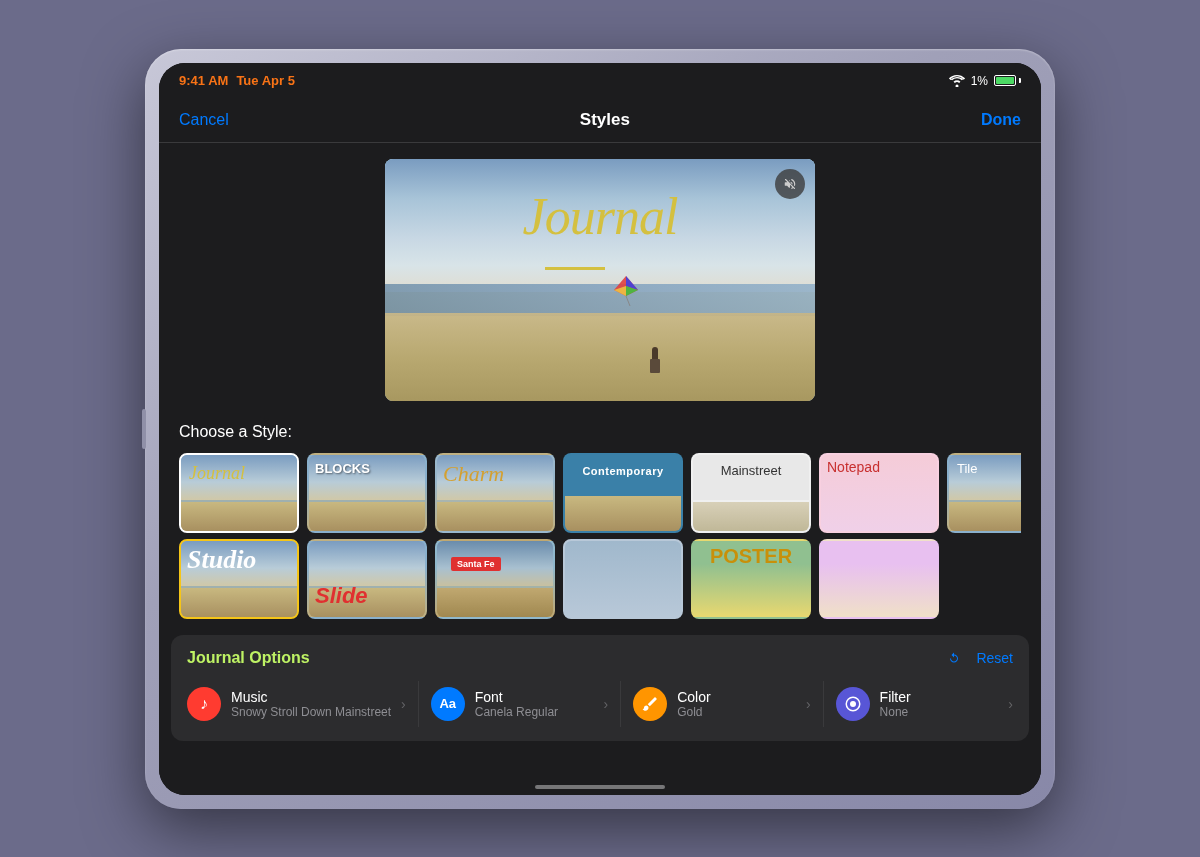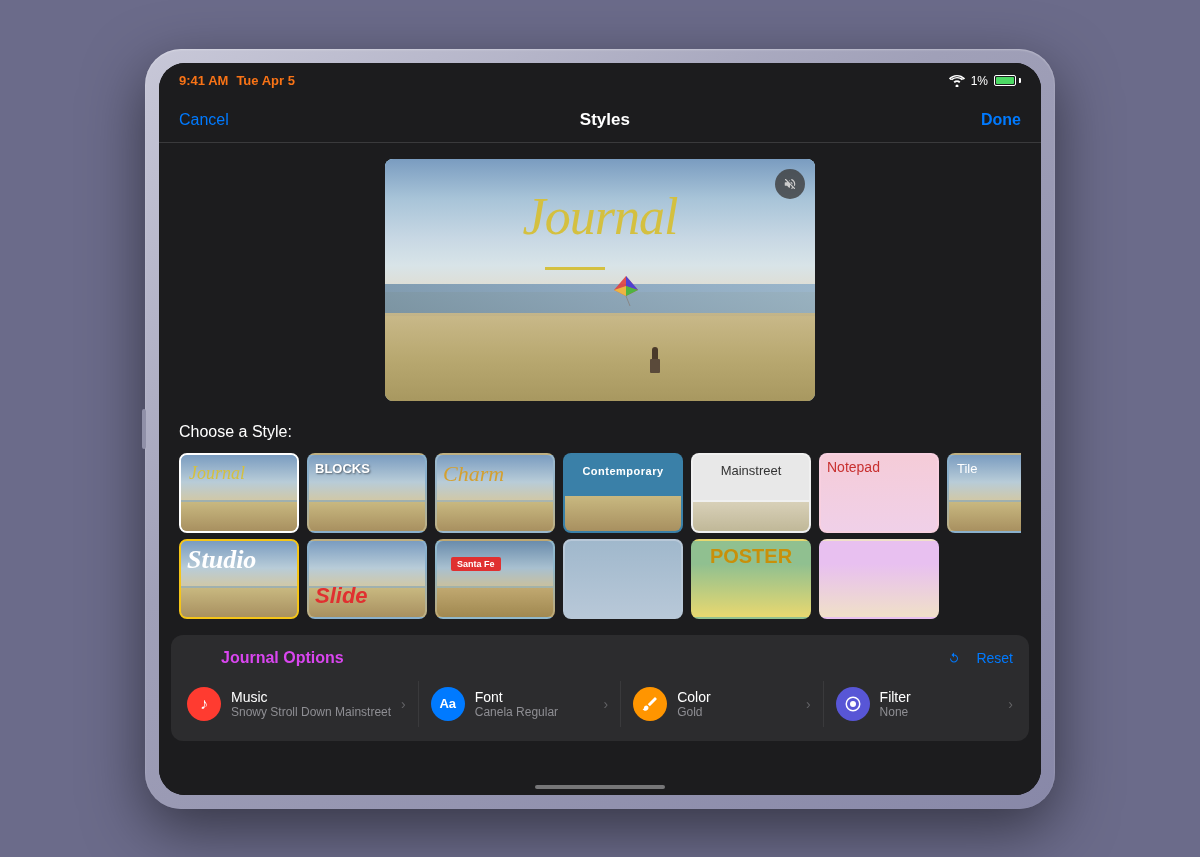--- a/index.html
+++ b/index.html
@@ -323,24 +323,23 @@
     }
 
     .options-header {
       display: flex;
       justify-content: space-between;
       align-items: center;
       margin-bottom: 14px;
     }
 
     .options-title {
-      color: #d946ef;
+      color: #bef264;
       font-size: 16px;
       font-weight: 600;
-      margin-left: 34px;
     }
 
     .options-reset {
       color: #007aff;
       font-size: 14px;
       cursor: pointer;
       display: flex;
       align-items: center;
       gap: 16px;
     }

